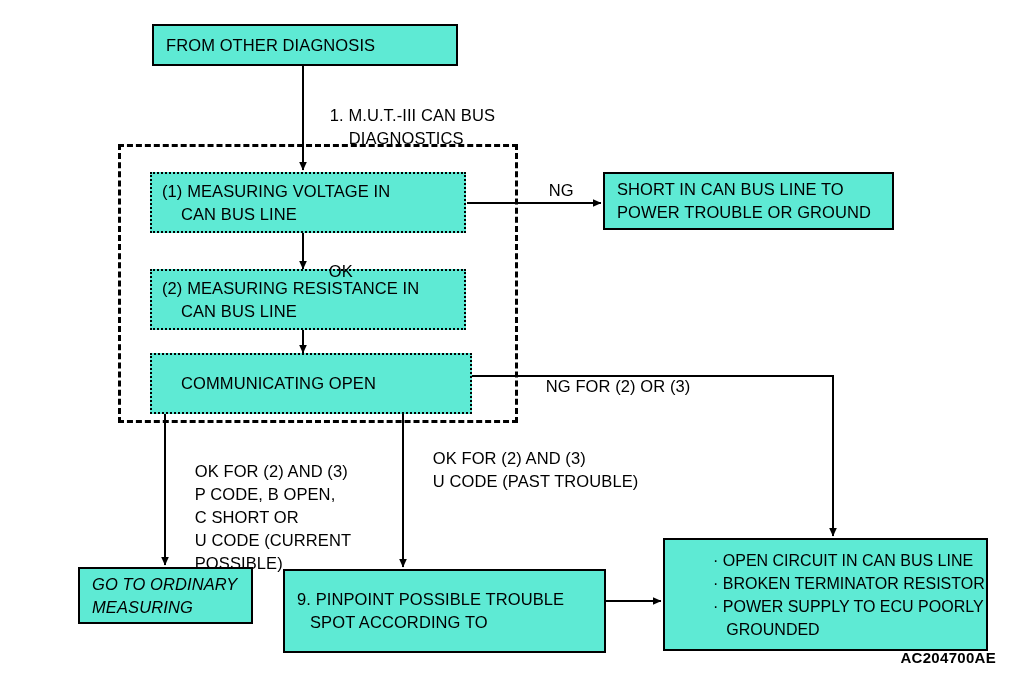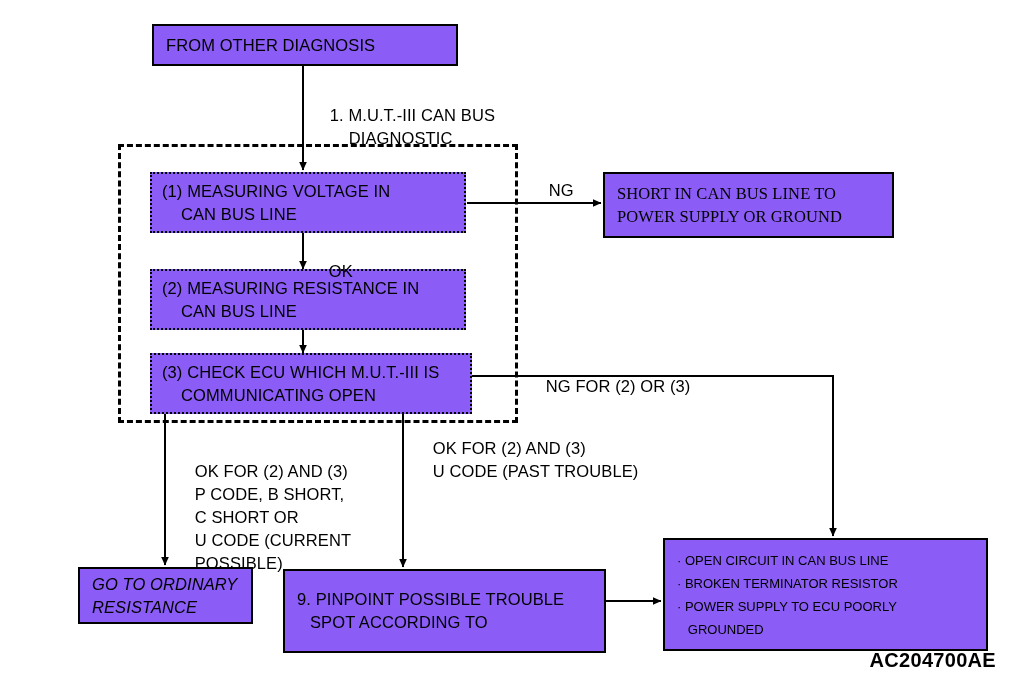--- a/index.html
+++ b/index.html
@@ -24,21 +24,21 @@
     width: 1010px;
     height: 678px;
     pointer-events: none;
   }
   .node {
     position: absolute;
     box-sizing: border-box;
     display: flex;
     flex-direction: column;
     justify-content: center;
-    background: #8b5cf6;
+    background: #5eead4;
   }
   .node .ln {
     display: block;
     white-space: pre;
     line-height: 23px;
     font-size: 16.5px;
     letter-spacing: 0.1px;
   }
   
   .solid {
@@ -67,27 +67,28 @@
   .indent {
     padding-left: 19px;
   }
   .indent-sm {
     padding-left: 13px;
   }
   .bullet-line {
     display: block;
     white-space: pre;
     line-height: 23px;
-    font-size: 13px;
+    font-size: 16px;
+    margin-left: 36px;
   }
   #figure-code {
     position: absolute;
     font-family: "Liberation Sans", sans-serif;
     font-weight: bold;
-    font-size: 20px;
+    font-size: 15px;
     letter-spacing: 0.3px;
     white-space: pre;
   }
 </style>
 </head>
 <body>
 
 <div id="canvas">
 
   <svg id="wires" viewBox="0 0 1010 678" width="1010" height="678" xmlns="http://www.w3.org/2000/svg">
@@ -126,71 +127,70 @@
     <span class="ln">(1) MEASURING VOLTAGE IN</span>
     <span class="ln indent">CAN BUS LINE</span>
   </div>
 
   <div class="node dotted" style="left:150px; top:269px; width:316px; height:61px;">
     <span class="ln">(2) MEASURING RESISTANCE IN</span>
     <span class="ln indent">CAN BUS LINE</span>
   </div>
 
   <div class="node dotted" style="left:150px; top:353px; width:322px; height:61px;">
-    <span class="ln">(3) CHECK ECU WHICH M.U.T.-III IS</span>
     <span class="ln indent">COMMUNICATING OPEN</span>
   </div>
 
-  <div class="node solid" style="left:603px; top:172px; width:291px; height:66px;font-family:Liberation Serif, serif;">
+  <div class="node solid" style="left:603px; top:172px; width:291px; height:58px;">
     <span class="ln">SHORT IN CAN BUS LINE TO</span>
-    <span class="ln">POWER SUPPLY OR GROUND</span>
+    <span class="ln">POWER TROUBLE OR GROUND</span>
   </div>
 
   <div class="node solid" style="left:78px; top:567px; width:175px; height:57px;font-style:italic;">
     <span class="ln">GO TO ORDINARY</span>
-    <span class="ln">RESISTANCE</span>
+    <span class="ln">MEASURING</span>
   </div>
 
   <div class="node solid" style="left:283px; top:569px; width:323px; height:84px;">
     <span class="ln">9. PINPOINT POSSIBLE TROUBLE</span>
     <span class="ln indent-sm">SPOT ACCORDING TO</span>
   </div>
 
   <div class="node solid" style="left:663px; top:538px; width:325px; height:113px;">
     <span class="bullet-line">· OPEN CIRCUIT IN CAN BUS LINE</span>
     <span class="bullet-line">· BROKEN TERMINATOR RESISTOR</span>
     <span class="bullet-line">· POWER SUPPLY TO ECU POORLY</span>
     <span class="bullet-line">   GROUNDED</span>
   </div>
 
   <div class="edge-label" style="left:311px; top:81px;">
     <span class="ln">1. M.U.T.-III CAN BUS</span>
-    <span class="ln indent">DIAGNOSTIC</span>
+    <span class="ln indent">DIAGNOSTICS</span>
   </div>
 
   <div class="edge-label" style="left:530px; top:156px;">
     <span class="ln">NG</span>
   </div>
 
   <div class="edge-label" style="left:310px; top:237px;text-align:center;">
     <span class="ln">OK</span>
   </div>
 
   <div class="edge-label" style="left:527px; top:352px;">
     <span class="ln">NG FOR (2) OR (3)</span>
   </div>
 
   <div class="edge-label" style="left:176px; top:437px;">
     <span class="ln">OK FOR (2) AND (3)</span>
-    <span class="ln">P CODE, B SHORT,</span>
+    <span class="ln">P CODE, B OPEN,</span>
     <span class="ln">C SHORT OR</span>
     <span class="ln">U CODE (CURRENT</span>
     <span class="ln">POSSIBLE)</span>
   </div>
 
-  <div class="edge-label" style="left:414px; top:414px;">
+  <div class="edge-label" style="left:414px; top:424px;">
     <span class="ln">OK FOR (2) AND (3)</span>
     <span class="ln">U CODE (PAST TROUBLE)</span>
   </div>
 
   <div id="figure-code" style="right:14px; top:649px;">AC204700AE</div>
 
 </div>
 
 </body></html>

